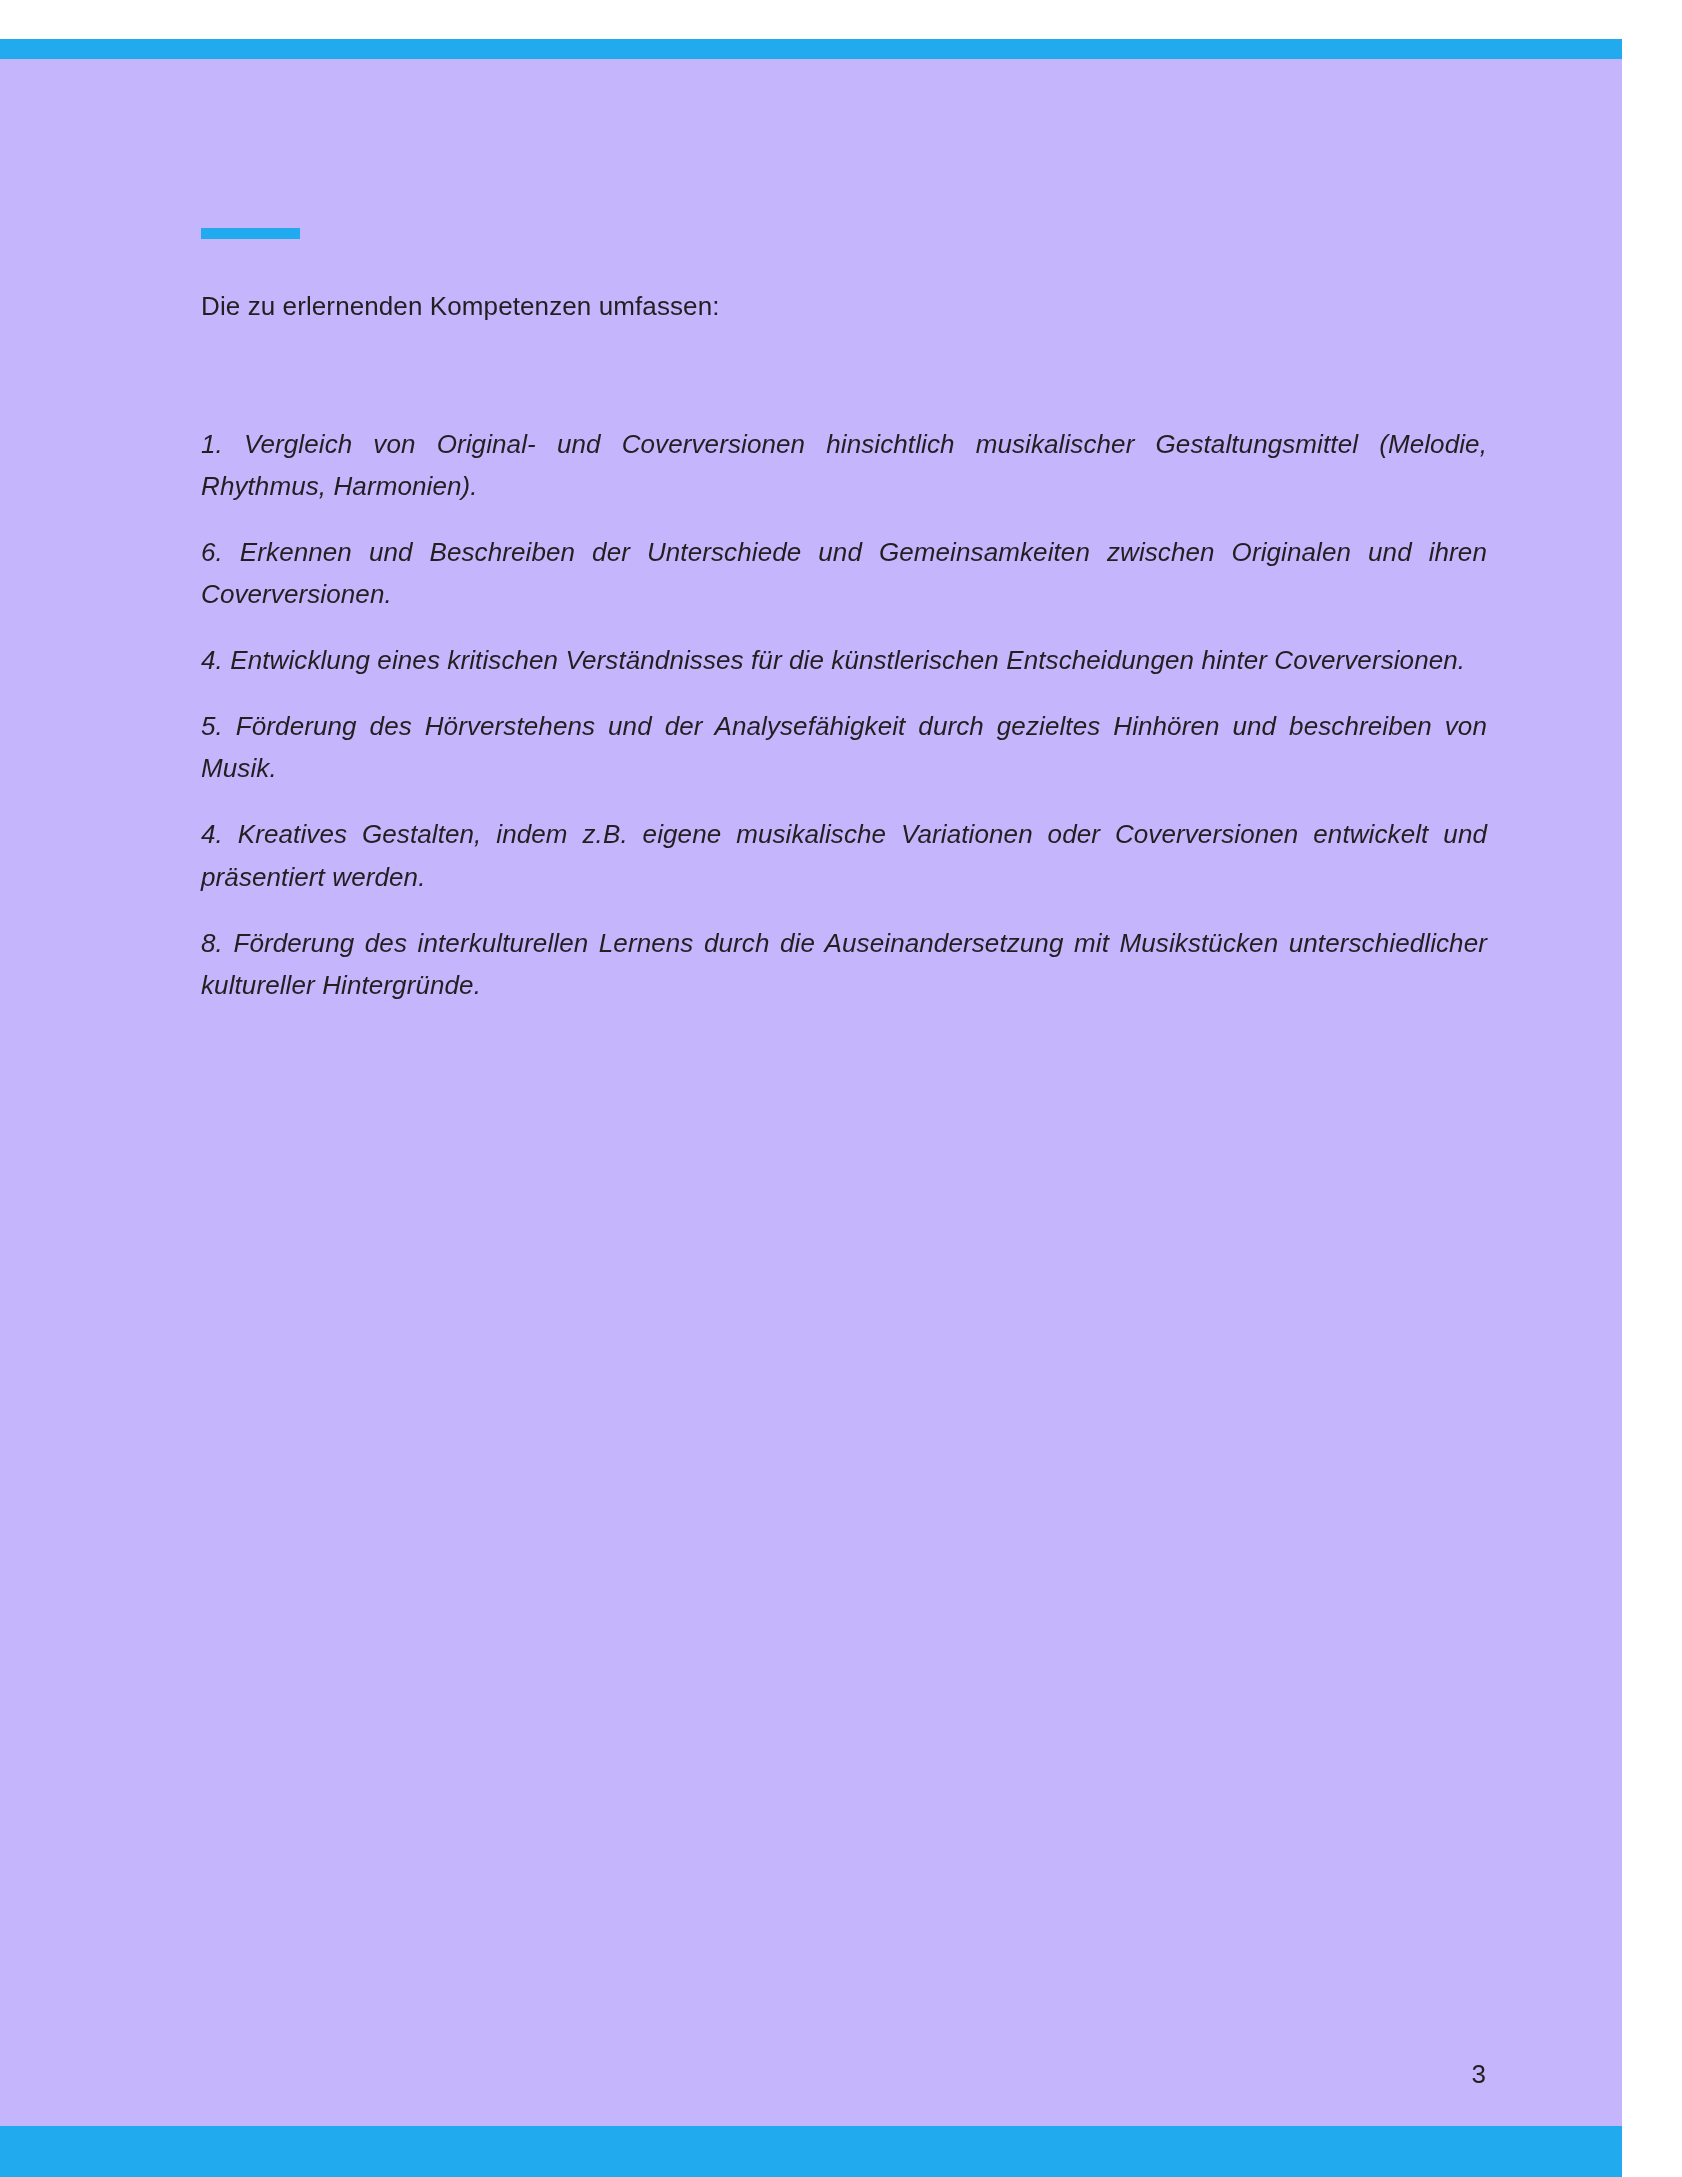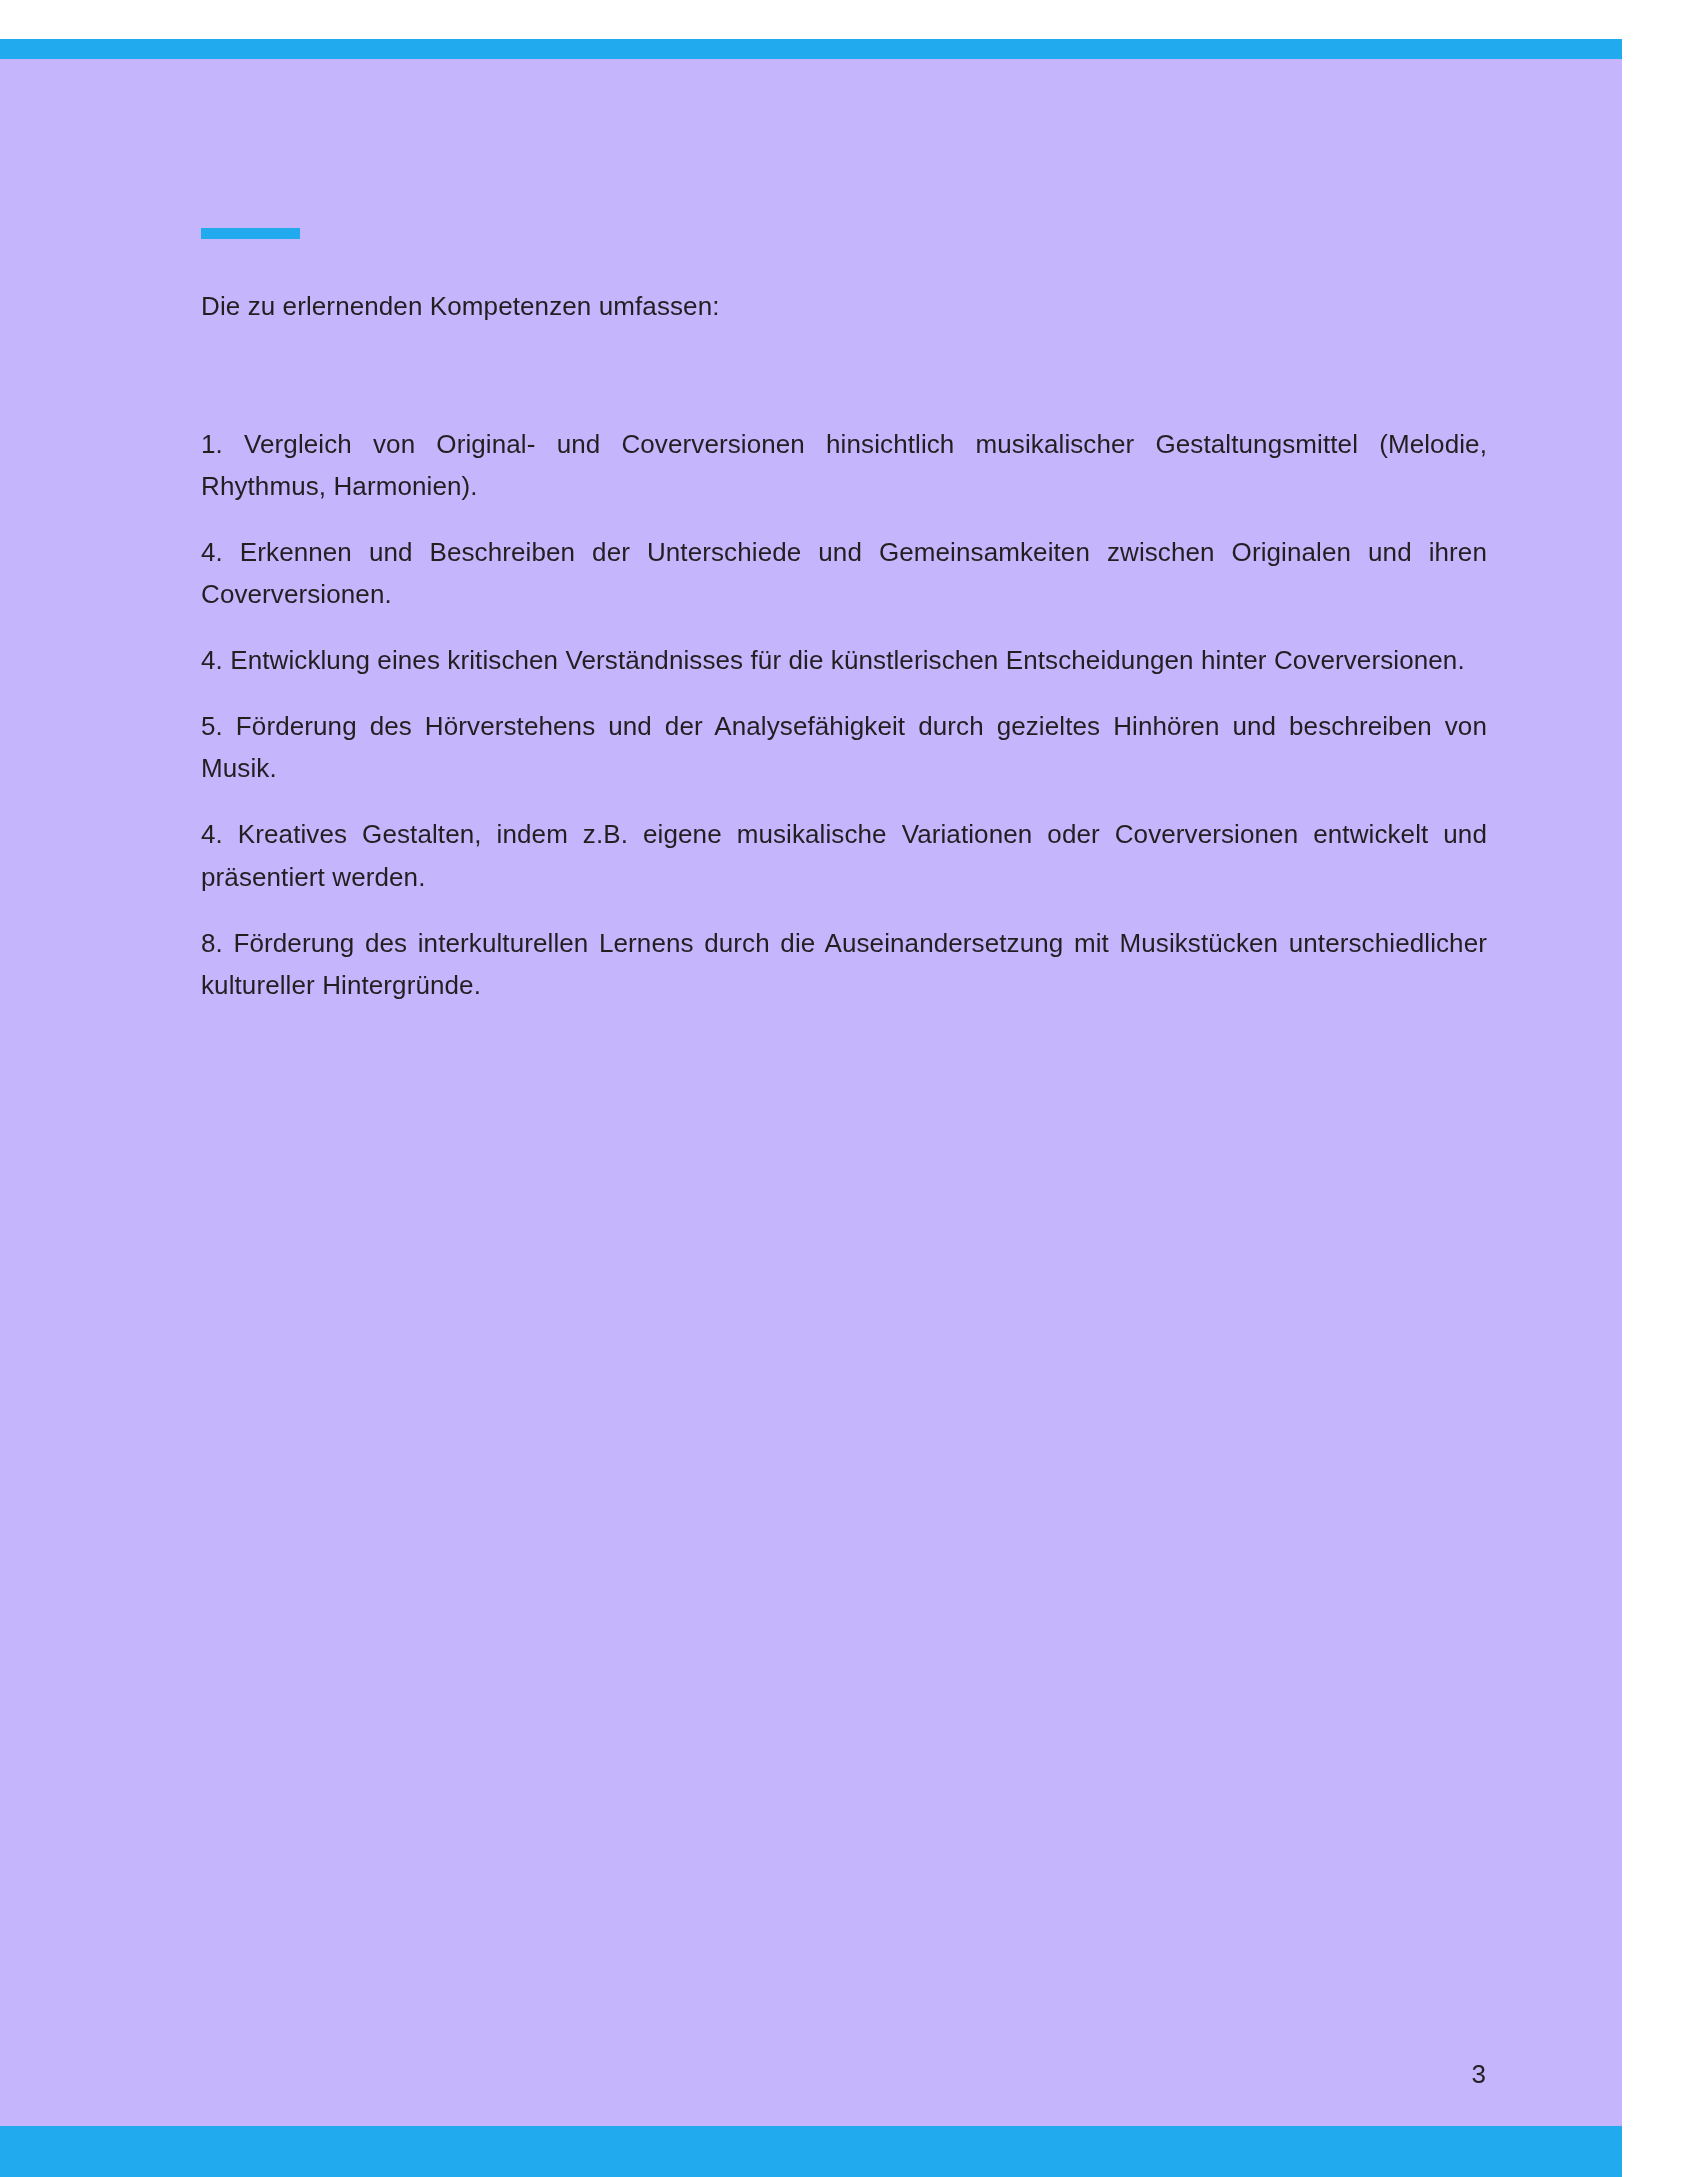--- a/index.html
+++ b/index.html
@@ -58,20 +58,21 @@
     line-height: 1.45;
     color: #231f20;
     letter-spacing: 0.1px;
     margin: 0 0 97px 0;
     text-align: left;
   }
   .competency-list {
     list-style: none;
     margin: 0;
     padding: 0;
+    font-style: italic;
   }
   .competency-item {
     font-size: 26px;
     line-height: 1.62;
     color: #231f20;
     letter-spacing: 0.1px;
     text-align: justify;
     text-justify: inter-word;
     margin: 0 0 24px 0;
   }
@@ -98,21 +99,21 @@
   <div class="top-bar"></div>
 
   <div class="accent-rule"></div>
 
   <div class="content">
 
     <p class="intro">Die zu erlernenden Kompetenzen umfassen:</p>
 
     <ol class="competency-list">
       <li class="competency-item">1. Vergleich von Original- und Coverversionen hinsichtlich musikalischer Gestaltungsmittel (Melodie, Rhythmus, Harmonien).</li>
-      <li class="competency-item">4. Erkennen und Beschreiben der Unterschiede und Gemeinsamkeiten zwischen Originalen und ihren Coverversionen.</li>
+      <li class="competency-item">6. Erkennen und Beschreiben der Unterschiede und Gemeinsamkeiten zwischen Originalen und ihren Coverversionen.</li>
       <li class="competency-item">4. Entwicklung eines kritischen Verständnisses für die künstlerischen Entscheidungen hinter Coverversionen.</li>
       <li class="competency-item">5. Förderung des Hörverstehens und der Analysefähigkeit durch gezieltes Hinhören und beschreiben von Musik.</li>
       <li class="competency-item">4. Kreatives Gestalten, indem z.B. eigene musikalische Variationen oder Coverversionen entwickelt und präsentiert werden.</li>
       <li class="competency-item">8. Förderung des interkulturellen Lernens durch die Auseinandersetzung mit Musikstücken unterschiedlicher kultureller Hintergründe.</li>
     </ol>
 
   </div>
 
   <div class="page-number">3</div>
 

